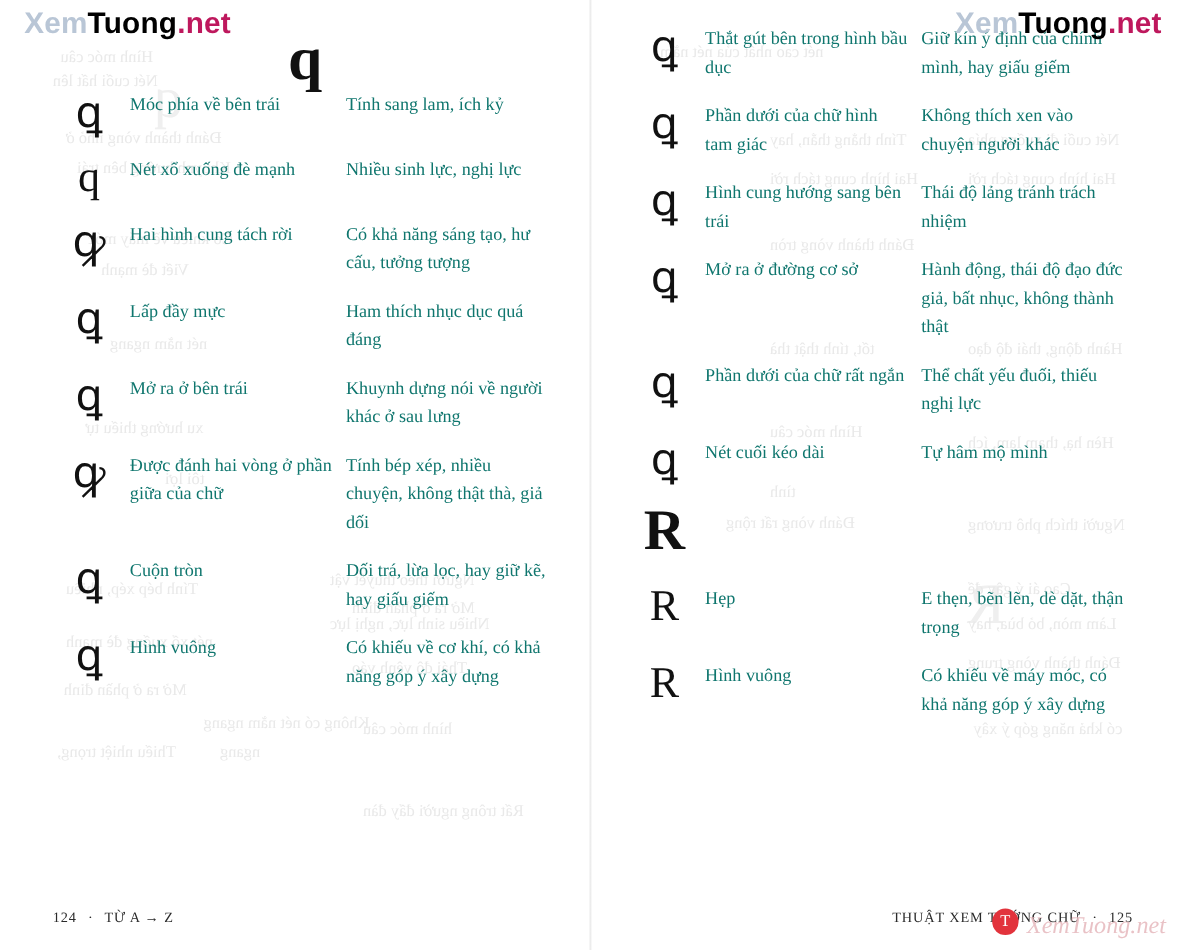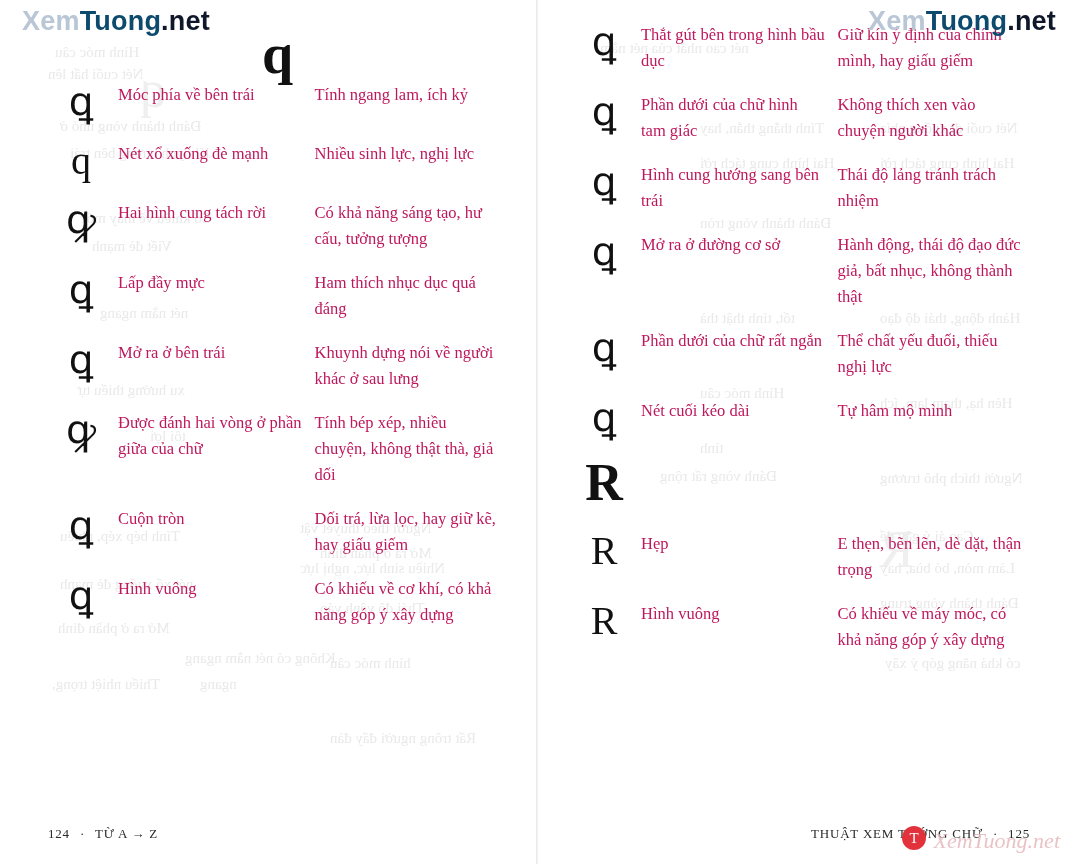--- a/index.html
+++ b/index.html
@@ -20,22 +20,22 @@
     font-family: "Liberation Sans", sans-serif;
     font-weight: bold;
     font-size: 27px;
     color: #cfd8e3;
     letter-spacing: .2px;
     user-select: none;
     pointer-events: none;
     z-index: 5;
   }
   .wm .xem { color: #b9c6d6; }
-  .wm .tuong { color: #0c4a6e; }
-  .wm .net { color: #0f172a; }
+  .wm .tuong { color: #000000; }
+  .wm .net { color: #be185d; }
   .wm-tl { left: 22px; top: 6px; }
   .wm-tr { right: 18px; top: 6px; }
   .wm-bot {
     position: absolute;
     right: 14px;
     bottom: 10px;
     font-family: "Liberation Serif", serif;
     font-style: italic;
     font-size: 22px;
     color: #e6b8bd;
@@ -126,21 +126,21 @@
   .glyph {
     font-family: "Liberation Serif", serif;
     font-size: 40px;
     line-height: 1;
     display: inline-block;
     color: #111;
   }
   .desc, .mean {
     font-size: 16.5px;
     line-height: 1.55;
-    color: #be185d;
+    color: #0f766e;
   }
   .desc { padding-right: 12px; }
   .mean { padding-right: 10px; }
 
   .page-left .wrap { padding: 0 26px 0 44px; }
   .page-right .wrap { padding: 0 40px 0 30px; }
 
   .letter-mid {
     font-family: "Liberation Serif", serif;
     font-weight: bold;
@@ -216,21 +216,21 @@
     <div class="wrap">
       <div class="letter-head q">q</div>
       <table class="rows">
         <tbody>
           <tr>
             <td class="col-glyph"><span class="glyph">ꝗ</span></td>
             <td class="col-desc">
                 <div class="desc">Móc phía về bên trái</div>
               </td>
             <td class="col-mean">
-                <div class="mean">Tính ngang lam, ích kỷ</div>
+                <div class="mean">Tính sang lam, ích kỷ</div>
               </td>
           </tr>
           <tr>
             <td class="col-glyph"><span class="glyph">q</span></td>
             <td class="col-desc">
                 <div class="desc">Nét xổ xuống đè mạnh</div>
               </td>
             <td class="col-mean">
                 <div class="mean">Nhiều sinh lực, nghị lực</div>
               </td>

